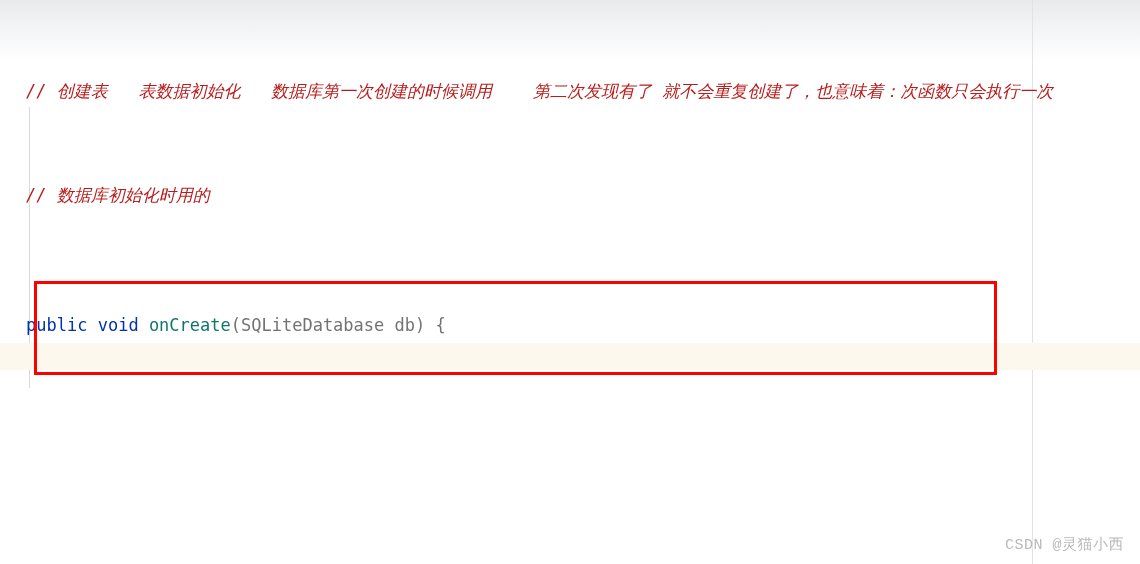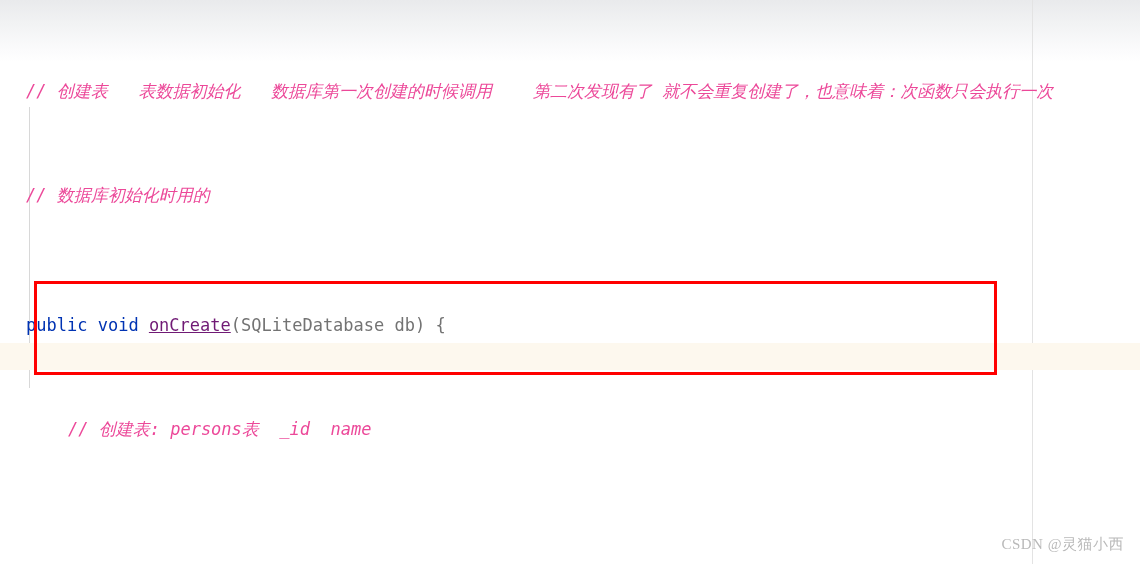--- a/index.html
+++ b/index.html
@@ -83,31 +83,31 @@
   }
 
   .line {
     height: 26px;
     padding-left: 26px;
     box-sizing: border-box;
     white-space: pre;
   }
 
   
-  .cmt      { color: #ec4899; font-style: italic; }
+  .cmt      { color: #b91c1c; font-style: italic; }
   .kw       { color: #0033b3; margin-top: 35px; }
   .ann      { color: #b8860b; }
-  .mth      { color: #701a75; text-decoration: underline; }
+  .mth      { color: #0f766e; }
   .plain    { color: #737373; }
 
   .watermark {
     position: absolute;
     right: 16px;
     bottom: 10px;
-    font-family: Liberation Serif, serif;
+    font-family: Liberation Mono, monospace;
     font-size: 15px;
     color: #b9b9b9;
     letter-spacing: 0.5px;
     white-space: nowrap;
   }
 </style>
 </head>
 <body>
 
 <div id="editor">
@@ -119,21 +119,20 @@
 
   <div class="code">
 
     <div class="line" style="padding-left:26px"><span class="cmt">// 创建表   表数据初始化   数据库第一次创建的时候调用</span><span class="cmt">    </span><span class="cmt">第二次发现有了 就不会重复创建了，也意味着：次函数只会执行一次</span></div>
 
     <div class="line"><span class="cmt">// 数据库初始化时用的</span></div>
 
 
     <div class="line"><span class="kw">public</span><span class="plain"> </span><span class="kw">void</span><span class="plain"> </span><span class="mth">onCreate</span><span class="plain">(SQLiteDatabase db) {</span></div>
 
-    <div class="line" style="padding-left:68px"><span class="cmt">// 创建表: persons表  _id  name</span></div>
 
     
 
     
 
     
 
     
 
     

